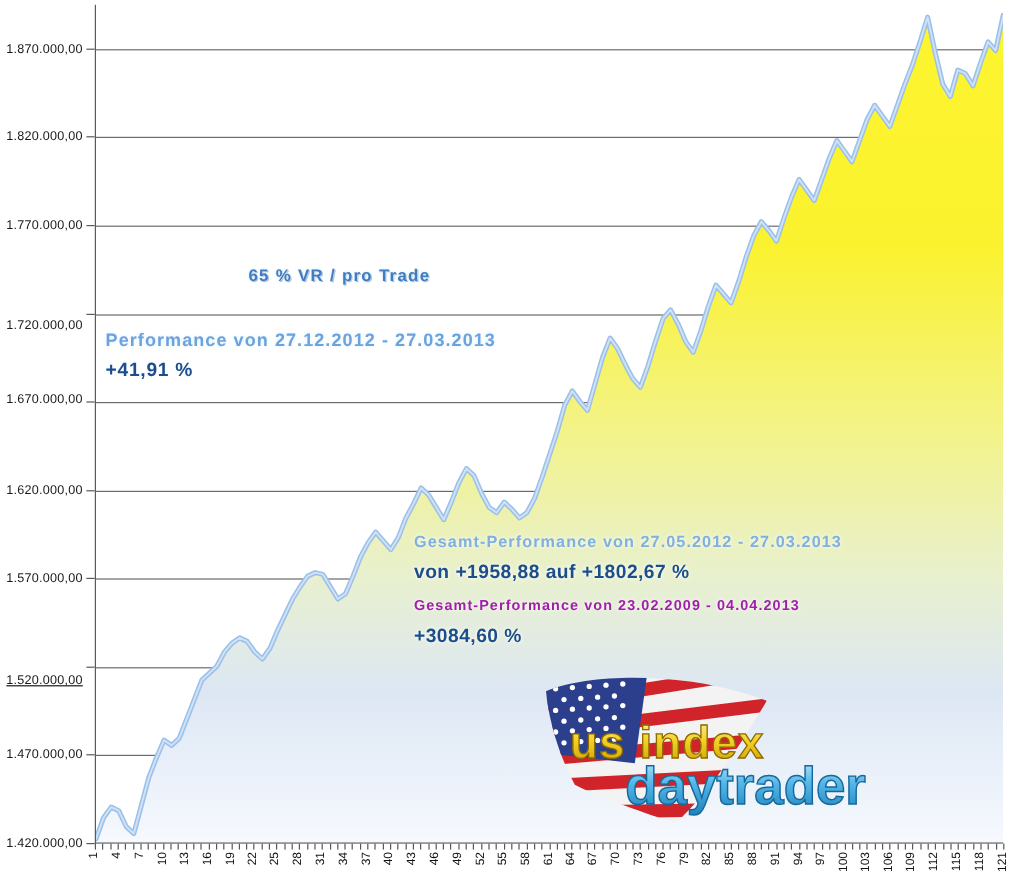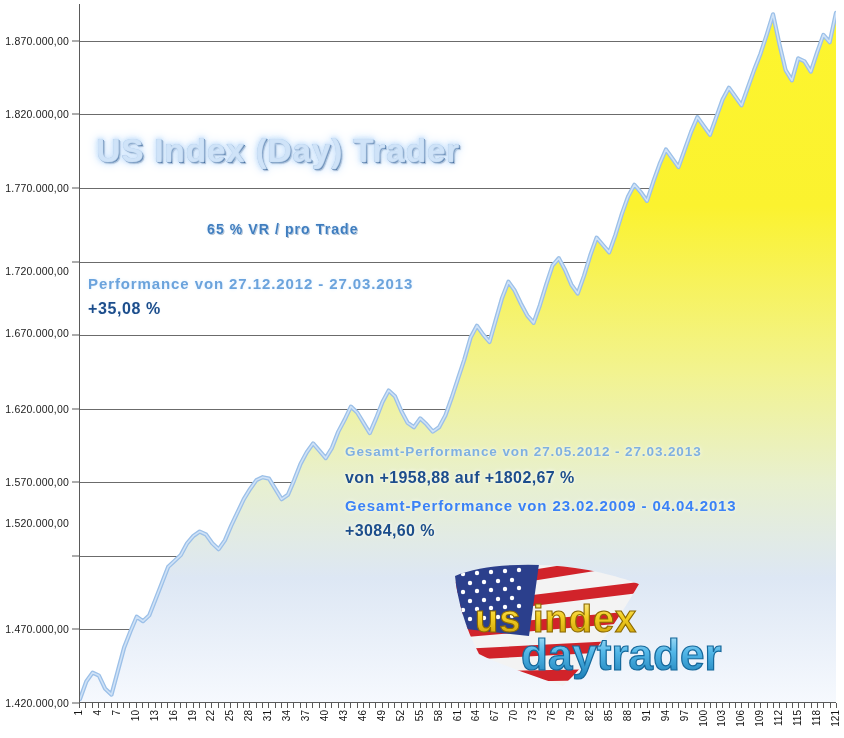--- a/index.html
+++ b/index.html
@@ -142,23 +142,23 @@
   #gesamt1-value {
     left: 345px; top: 469px;
     font-size: 16px;
     font-weight: bold;
     color: #1d4e8c;
     letter-spacing: .4px;
     text-shadow: 0 0 2px #f6fae8, 0 0 4px #ffffff;
   }
   #gesamt2-label {
     left: 345px; top: 497px;
-    font-size: 15px;
-    font-weight: bold;
-    color: #3b82f6;
+    font-size: 12px;
+    font-weight: bold;
+    color: #a21caf;
     letter-spacing: .9px;
     text-shadow: 0 0 2px #f3f8e8, 0 0 4px #f7fbe9;
   }
   #gesamt2-value {
     left: 345px; top: 522px;
     font-size: 16px;
     font-weight: bold;
     color: #1d4e8c;
     letter-spacing: .4px;
     text-shadow: 0 0 2px #f6fae8, 0 0 4px #ffffff;
@@ -176,21 +176,21 @@
 </head>
 <body>
 
 <div id="chart-root">
 
   <div id="y-axis-labels">
       <div class="y-tick-label" style="top: 703px;">1.420.000,00</div>
       <div class="y-tick-mark" style="top: 703px;"></div>
       <div class="y-tick-label" style="top: 629.421px;">1.470.000,00</div>
       <div class="y-tick-mark" style="top: 629.421px;"></div>
-      <div class="y-tick-label" style="top: 523px;">1.520.000,00</div>
+      <div class="y-tick-label" style="top: 567px; text-decoration: underline;">1.520.000,00</div>
       <div class="y-tick-mark" style="top: 555.842px;"></div>
       <div class="y-tick-label" style="top: 482.263px;">1.570.000,00</div>
       <div class="y-tick-mark" style="top: 482.263px;"></div>
       <div class="y-tick-label" style="top: 408.684px;">1.620.000,00</div>
       <div class="y-tick-mark" style="top: 408.684px;"></div>
       <div class="y-tick-label" style="top: 333px;">1.670.000,00</div>
       <div class="y-tick-mark" style="top: 335.105px;"></div>
       <div class="y-tick-label" style="top: 271px;">1.720.000,00</div>
       <div class="y-tick-mark" style="top: 261.526px;"></div>
       <div class="y-tick-label" style="top: 187.947px;">1.770.000,00</div>
@@ -388,26 +388,25 @@
       <div class="x-tick-mark" style="left: 725.458px;"></div>
       <div class="x-tick-mark" style="left: 731.767px;"></div>
       <div class="x-tick-mark" style="left: 738.075px;"></div>
       <div class="x-tick-label" style="left: 733.075px;">118</div>
       <div class="x-tick-mark" style="left: 744.383px;"></div>
       <div class="x-tick-mark" style="left: 750.692px;"></div>
       <div class="x-tick-mark" style="left: 757px;"></div>
       <div class="x-tick-label" style="left: 752px;">121</div>
     </div>
 
-  <div class="overlay-text" id="main-title">US Index (Day) Trader</div>
 
   <div class="overlay-text" id="subtitle-vr">65 % VR / pro Trade</div>
 
   <div class="overlay-text" id="perf-label">Performance  von  27.12.2012 - 27.03.2013</div>
-  <div class="overlay-text" id="perf-value">+35,08  %</div>
+  <div class="overlay-text" id="perf-value">+41,91  %</div>
 
   <div class="overlay-text" id="gesamt1-label">Gesamt-Performance  von  27.05.2012 - 27.03.2013</div>
   <div class="overlay-text" id="gesamt1-value">von +1958,88 auf +1802,67 %</div>
 
   <div class="overlay-text" id="gesamt2-label">Gesamt-Performance  von  23.02.2009 - 04.04.2013</div>
   <div class="overlay-text" id="gesamt2-value">+3084,60  %</div>
 
   <div id="logo-watermark">
     <svg width="320" height="148" viewBox="0 0 320 148">
       <defs>

